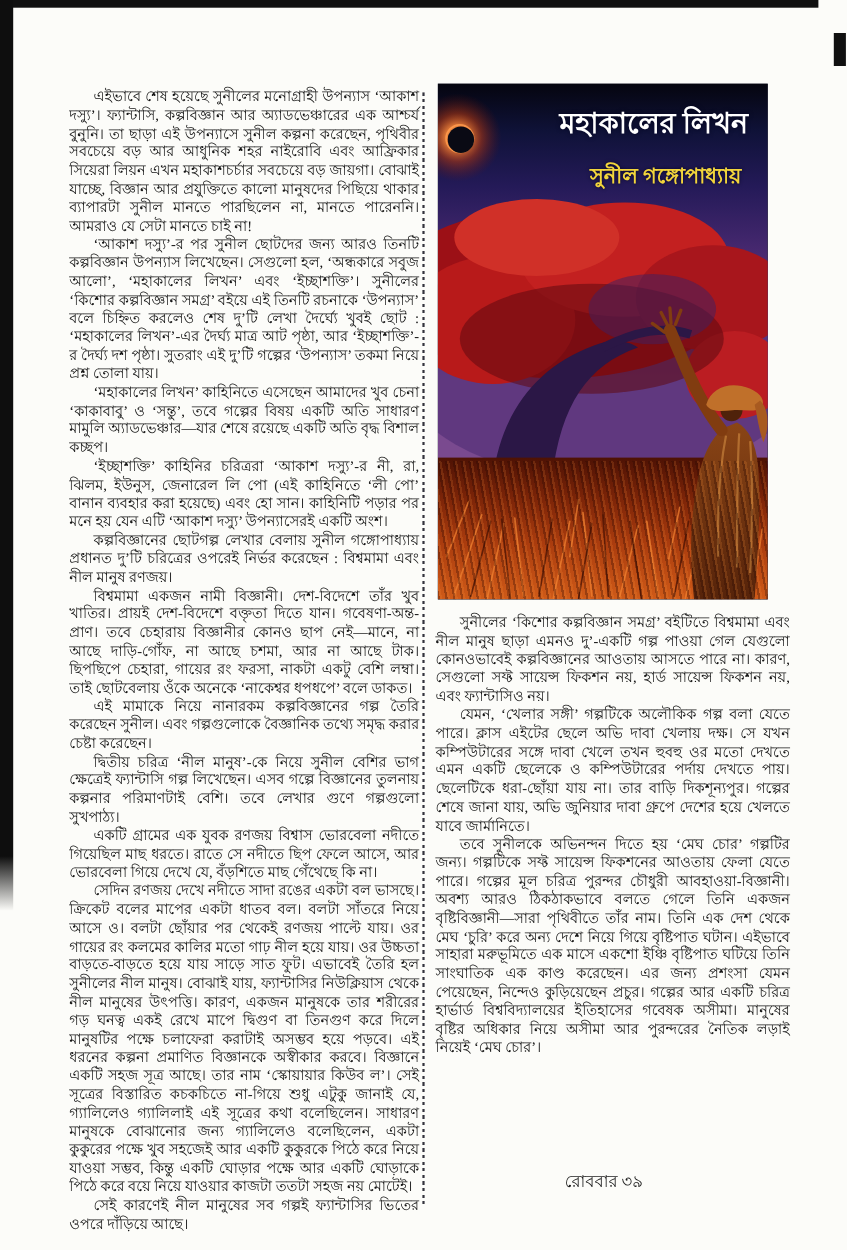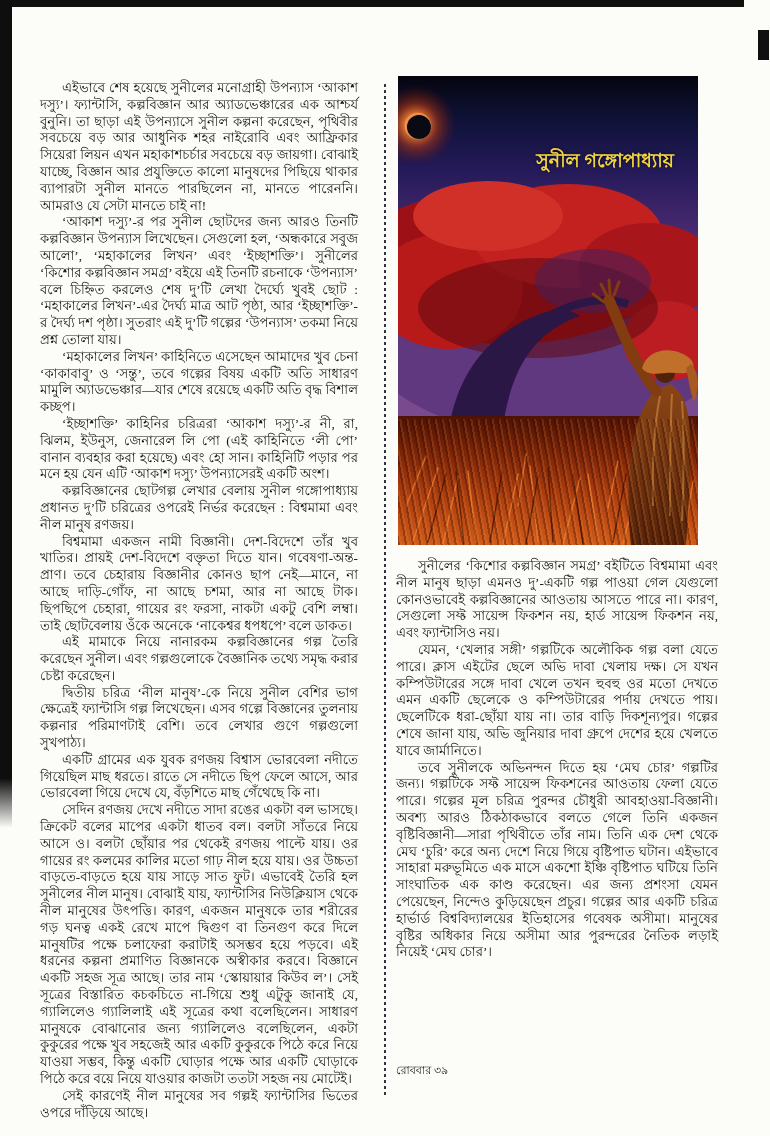--- a/index.html
+++ b/index.html
@@ -7,21 +7,21 @@
     width:770px;height:1136px;position:relative;overflow:hidden;
     background:#fcfcf9;
     font-family:"Liberation Serif","DejaVu Serif",serif;
   }
   .scan-bar-top{position:absolute;left:0;top:0;width:744px;height:7px;background:#101010;}
   .scan-bar-left{position:absolute;left:0;top:0;width:12px;height:828px;
     background:linear-gradient(to bottom,#0e0e0e 0,#0e0e0e 94%,rgba(14,14,14,0) 100%);}
   .scan-mark-tr{position:absolute;right:1px;top:30px;width:11px;height:30px;background:#101010;}
   .column-divider{position:absolute;left:384px;top:84px;width:2px;height:1014px;
     background:repeating-linear-gradient(to bottom,#33333d 0 3px,transparent 3px 6px);}
-  .col-left{position:absolute;left:40px;top:80px;width:318px;}
+  .col-left{position:absolute;left:63px;top:80px;width:318px;}
   .col-right{position:absolute;left:396px;top:76px;width:322px;}
   p.para{
     margin:0;text-align:justify;text-indent:22px;
     font-size:13.2px;line-height:16.8px;color:#141414;
   }
   
   .cover{position:relative;width:300px;height:469px;margin:0 0 13px 2px;
     background:#0a0a1e;overflow:hidden;}
   .cover svg{position:absolute;left:0;top:0;display:block;}
   .cover-title{
@@ -31,22 +31,22 @@
   }
   .cover-author{
     position:absolute;top:63px;left:0;right:24px;text-align:right;
     font-size:19px;line-height:22px;font-weight:bold;color:#f2d53c;
     text-shadow:0 0 3px rgba(0,0,30,.8);
     margin-top:11px;
   }
   .grass-tex{position:absolute;left:0;bottom:0;width:300px;height:126px;pointer-events:none;
     background:repeating-linear-gradient(80deg,rgba(40,8,2,.30) 0 2px,rgba(255,150,60,.16) 2px 4px,transparent 4px 7px);}
   .page-footer{
-    position:absolute;left:396px;top:1062px;width:306px;text-align:left;
-    font-size:11px;color:#1c1c1c;
+    position:absolute;left:396px;top:1062px;width:306px;text-align:center;
+    font-size:15px;color:#1c1c1c;
   }
 </style>
 </head>
 <body>
 
 <div class="scan-bar-top"></div>
 <div class="scan-bar-left"></div>
 <div class="scan-mark-tr"></div>
 
 <div class="col-left">
@@ -162,20 +162,21 @@
         <path d="M244,292 C248,278 262,272 276,275 C290,278 298,286 295,293 C290,300 278,296 268,297 C258,298 248,299 244,292 Z" fill="#c0702a"></path>
         <path d="M293,288 C301,296 302,312 296,326 C292,316 290,300 288,292 Z" fill="#a85a20"></path>
         <g stroke="#e09a4a" stroke-width="2" opacity="0.5" fill="none">
           <path d="M262,320 C256,350 254,390 255,430"></path>
           <path d="M274,318 C272,350 272,395 272,440"></path>
           <path d="M284,325 C286,355 286,400 284,445"></path>
         </g>
       </g>
     </svg>
     <div class="grass-tex"></div>
+    <div class="cover-title">মহাকালের লিখন</div>
     <div class="cover-author">সুনীল গঙ্গোপাধ্যায়</div>
   </div>
 
   <p class="para">সুনীলের ‘কিশোর কল্পবিজ্ঞান সমগ্র’ বইটিতে বিশ্বমামা এবং নীল মানুষ ছাড়া এমনও দু’-একটি গল্প পাওয়া গেল যেগুলো কোনওভাবেই কল্পবিজ্ঞানের আওতায় আসতে পারে না। কারণ, সেগুলো সফ্ট সায়েন্স ফিকশন নয়, হার্ড সায়েন্স ফিকশন নয়, এবং ফ্যান্টাসিও নয়।</p>
   <p class="para">যেমন, ‘খেলার সঙ্গী’ গল্পটিকে অলৌকিক গল্প বলা যেতে পারে। ক্লাস এইটের ছেলে অভি দাবা খেলায় দক্ষ। সে যখন কম্পিউটারের সঙ্গে দাবা খেলে তখন হুবহু ওর মতো দেখতে এমন একটি ছেলেকে ও কম্পিউটারের পর্দায় দেখতে পায়। ছেলেটিকে ধরা-ছোঁয়া যায় না। তার বাড়ি দিকশূন্যপুর। গল্পের শেষে জানা যায়, অভি জুনিয়ার দাবা গ্রুপে দেশের হয়ে খেলতে যাবে জার্মানিতে।</p>
   <p class="para">তবে সুনীলকে অভিনন্দন দিতে হয় ‘মেঘ চোর’ গল্পটির জন্য। গল্পটিকে সফ্ট সায়েন্স ফিকশনের আওতায় ফেলা যেতে পারে। গল্পের মূল চরিত্র পুরন্দর চৌধুরী আবহাওয়া-বিজ্ঞানী। অবশ্য আরও ঠিকঠাকভাবে বলতে গেলে তিনি একজন বৃষ্টিবিজ্ঞানী—সারা পৃথিবীতে তাঁর নাম। তিনি এক দেশ থেকে মেঘ ‘চুরি’ করে অন্য দেশে নিয়ে গিয়ে বৃষ্টিপাত ঘটান। এইভাবে সাহারা মরুভূমিতে এক মাসে একশো ইঞ্চি বৃষ্টিপাত ঘটিয়ে তিনি সাংঘাতিক এক কাণ্ড করেছেন। এর জন্য প্রশংসা যেমন পেয়েছেন, নিন্দেও কুড়িয়েছেন প্রচুর। গল্পের আর একটি চরিত্র হার্ভার্ড বিশ্ববিদ্যালয়ের ইতিহাসের গবেষক অসীমা। মানুষের বৃষ্টির অধিকার নিয়ে অসীমা আর পুরন্দরের নৈতিক লড়াই নিয়েই ‘মেঘ চোর’।</p>
 </div>
 
 <div class="page-footer">
   <span>রোববার ৩৯</span>

